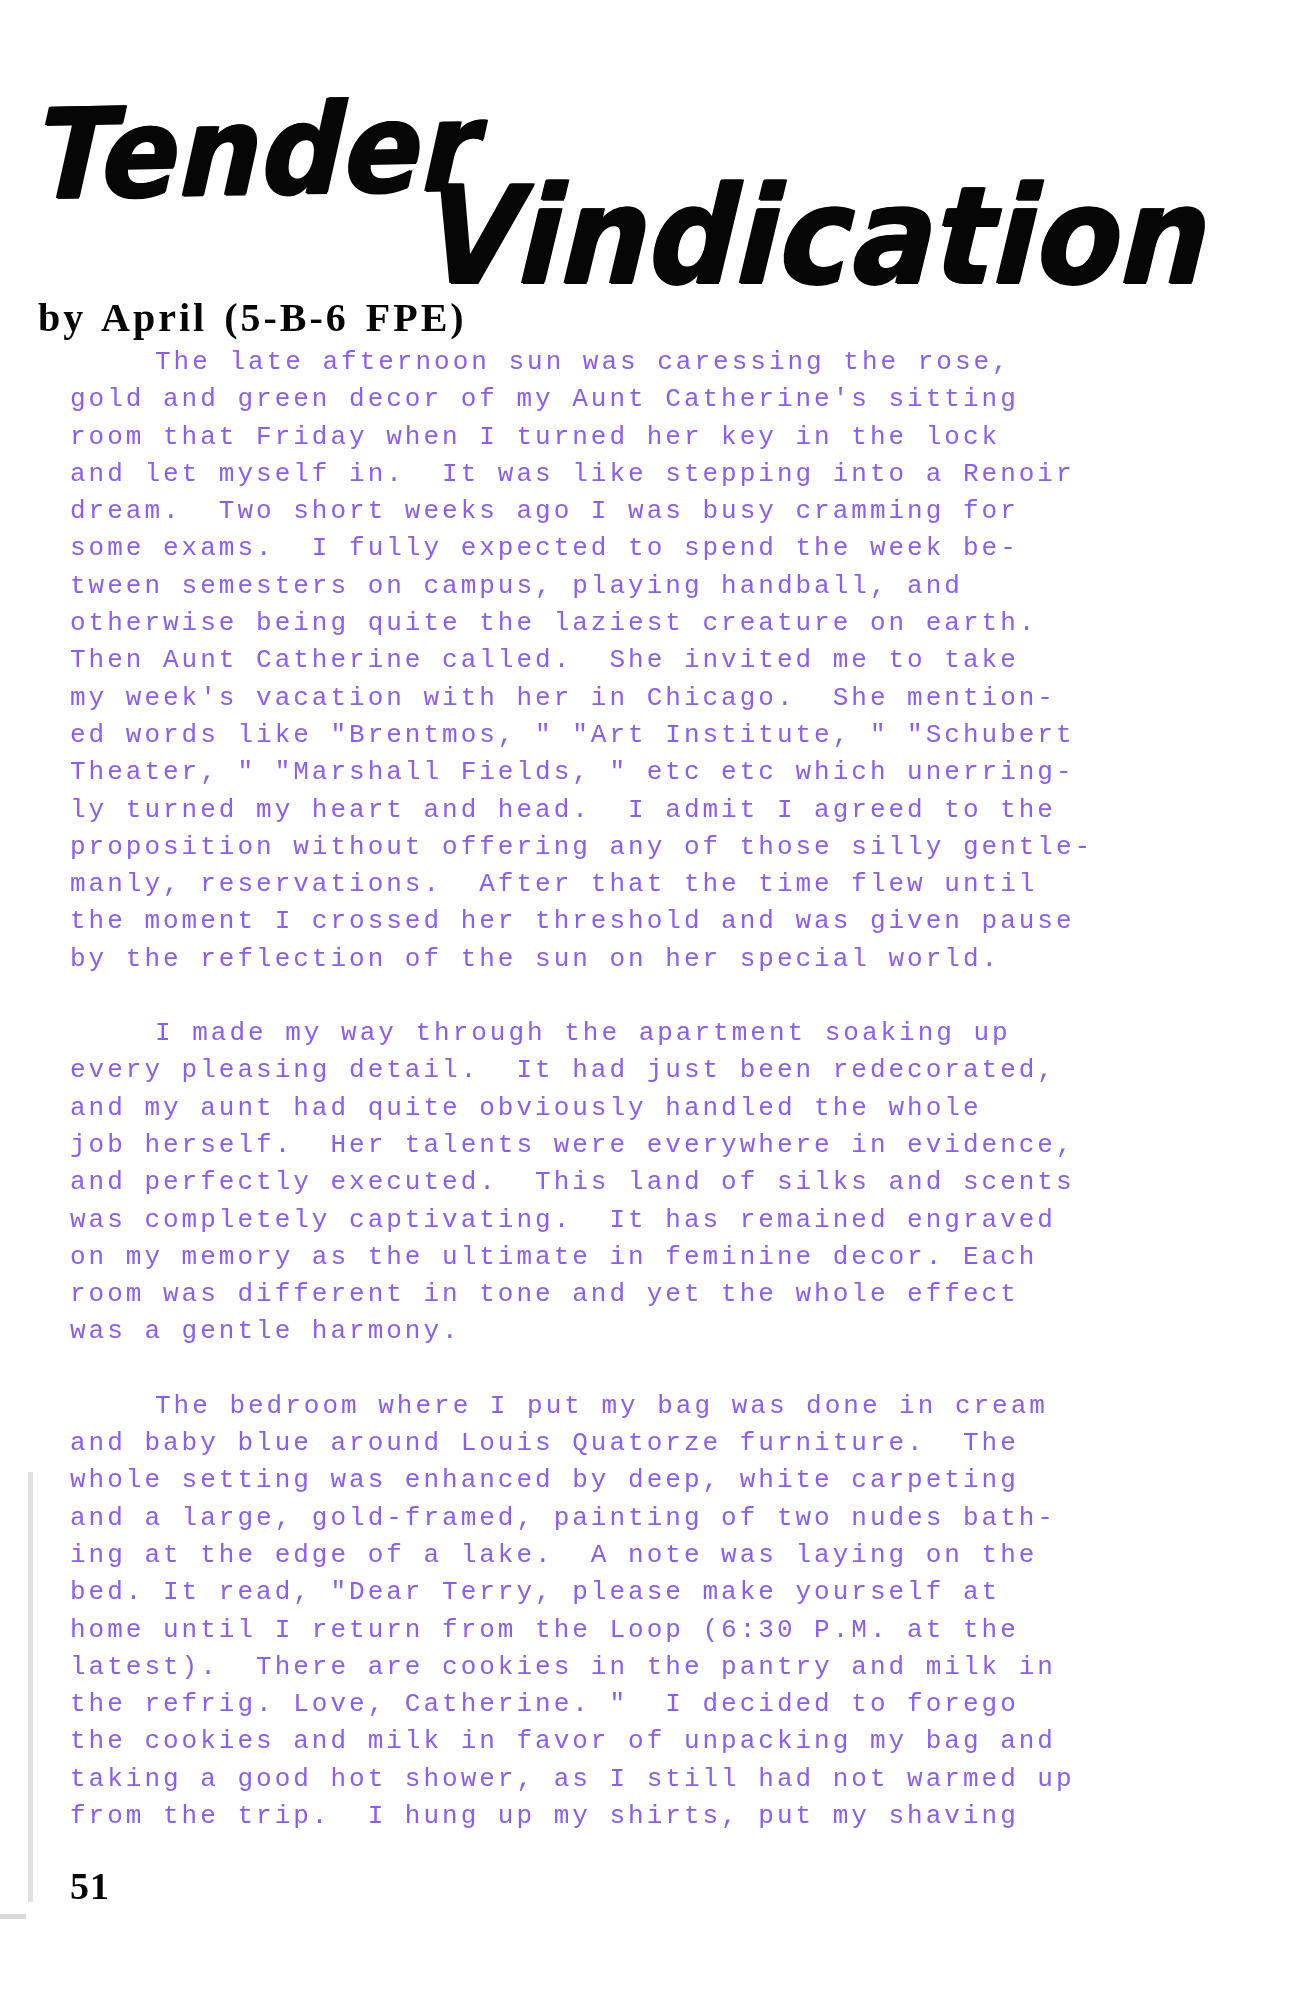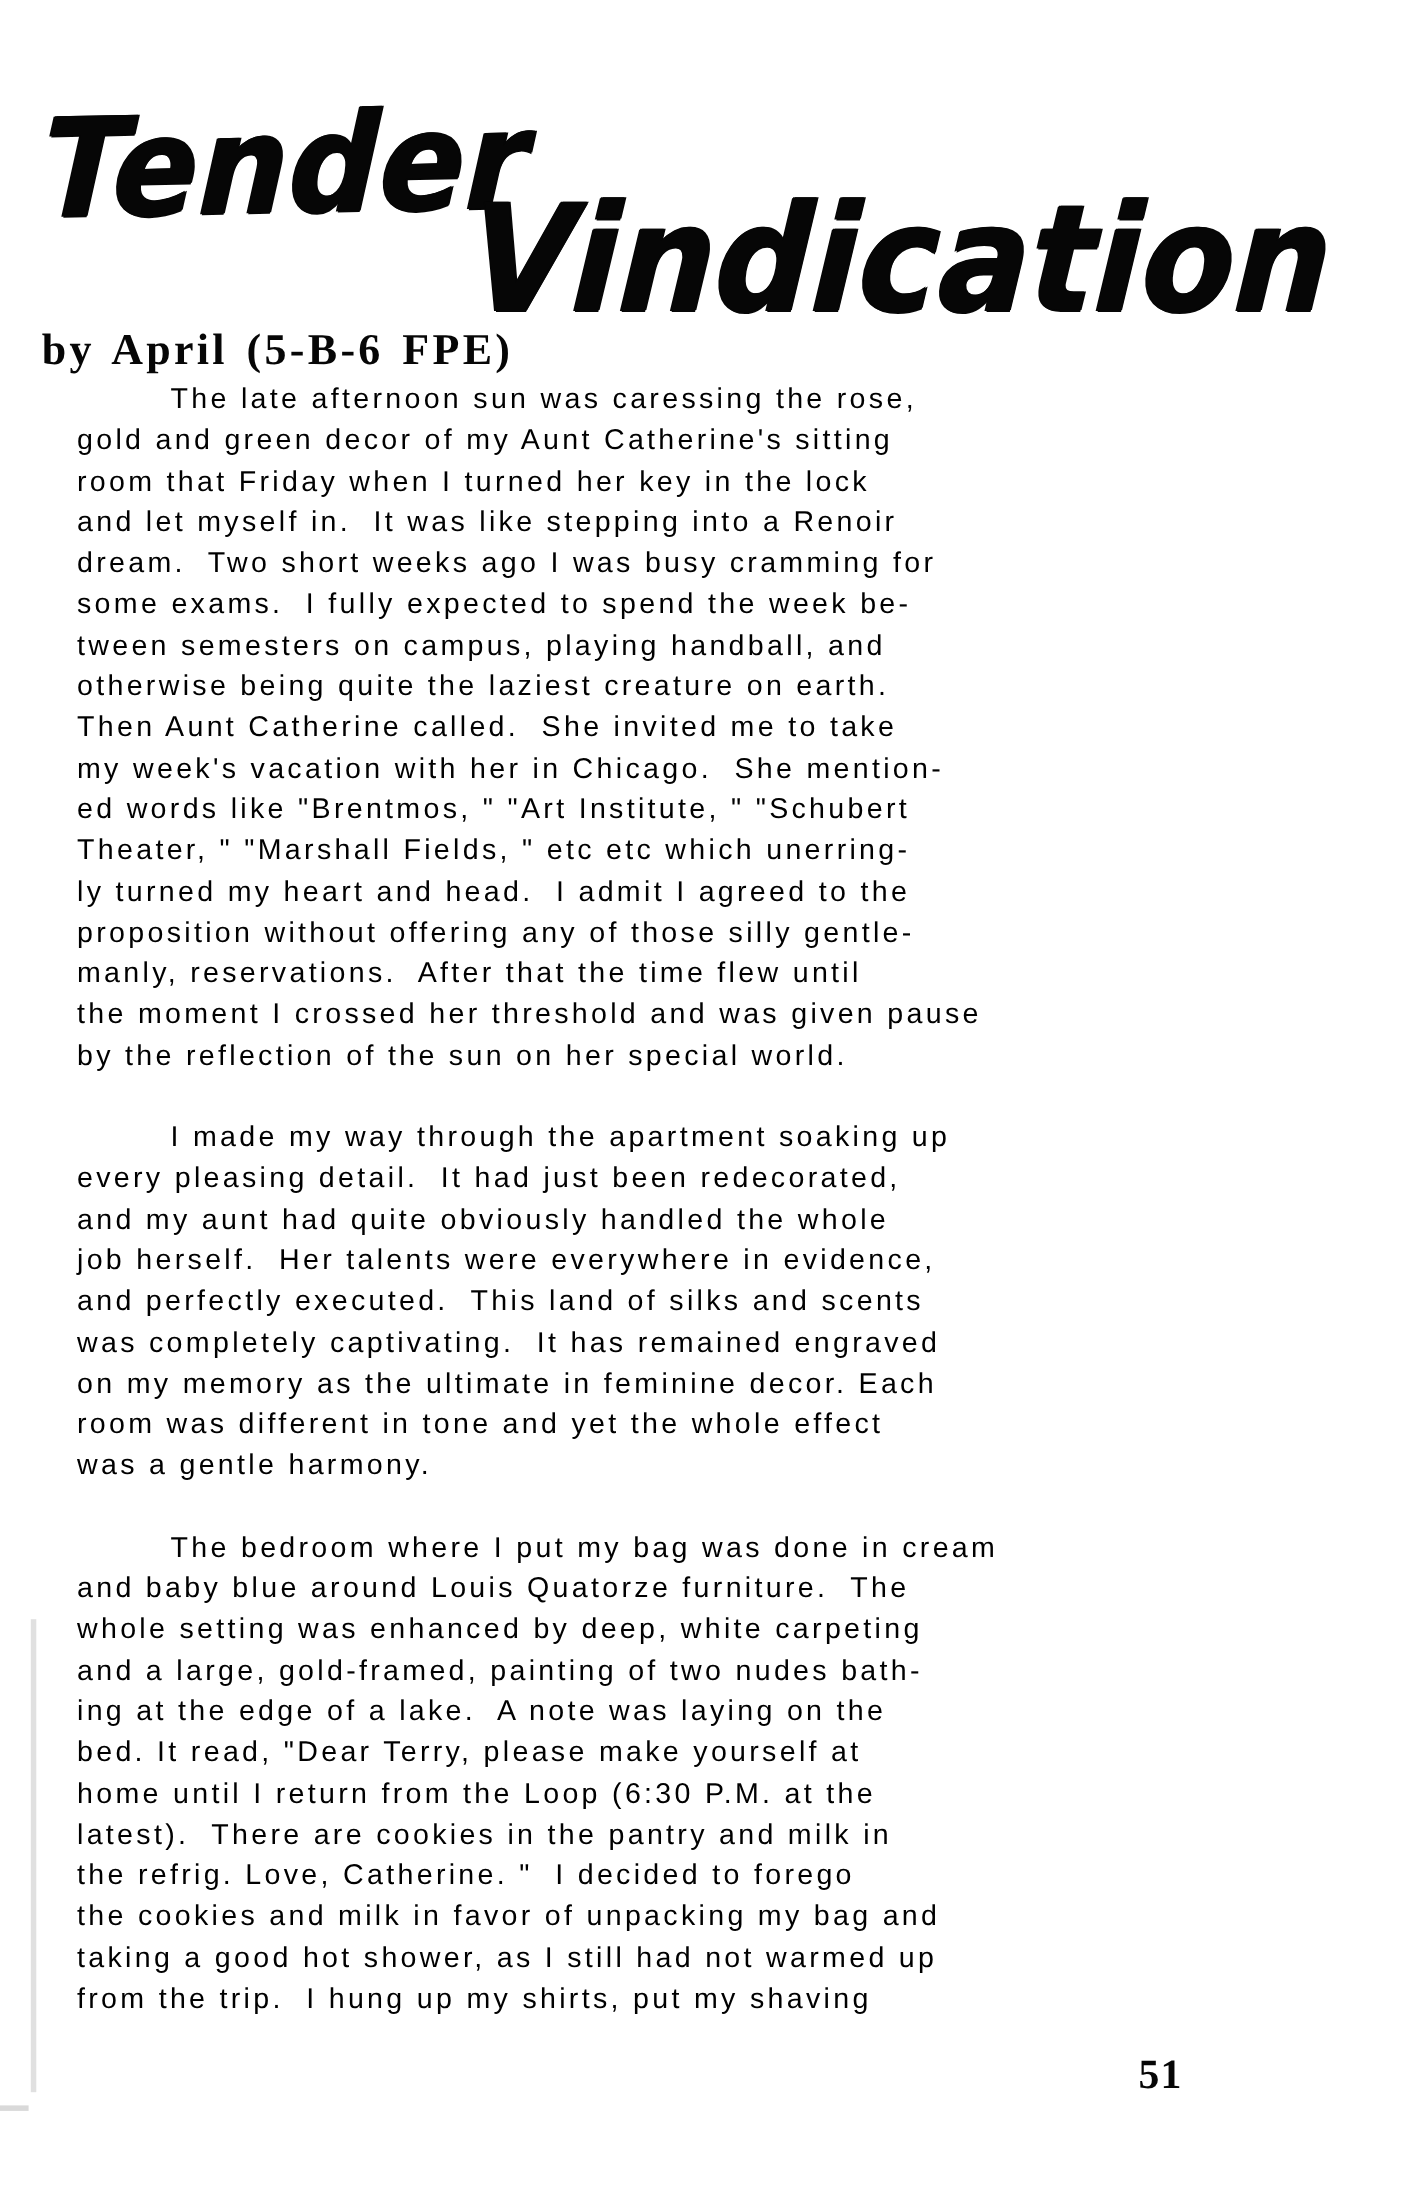--- a/index.html
+++ b/index.html
@@ -48,39 +48,39 @@
     word-spacing: 4px;
     white-space: nowrap;
     color: #060606;
   }
   
   .body-text {
     position: absolute;
     left: 70px;
     top: 344px;
     width: 1030px;
-    font-family: Liberation Sans, sans-serif;
+    font-family: Liberation Mono, monospace;
     font-size: 26px;
     line-height: 37.3px;
     letter-spacing: 3px;
     word-spacing: 0px;
-    color: #000000;
+    color: #8b5cf6;
   }
   .body-text p {
     margin: 0 0 37px 0;
     white-space: pre;
     text-indent: 85px;
   }
   .body-text p:last-child { margin-bottom: 0; }
   .page-number {
     position: absolute;
     left: 70px;
     top: 1864px;
     width: 1005px;
-    text-align: right;
+    text-align: left;
     font-family: "Liberation Serif", serif;
     font-weight: bold;
     font-size: 38px;
     letter-spacing: 1px;
     color: #060606;
   }
   
   .artifact-v {
     position: absolute;
     left: 28px;

